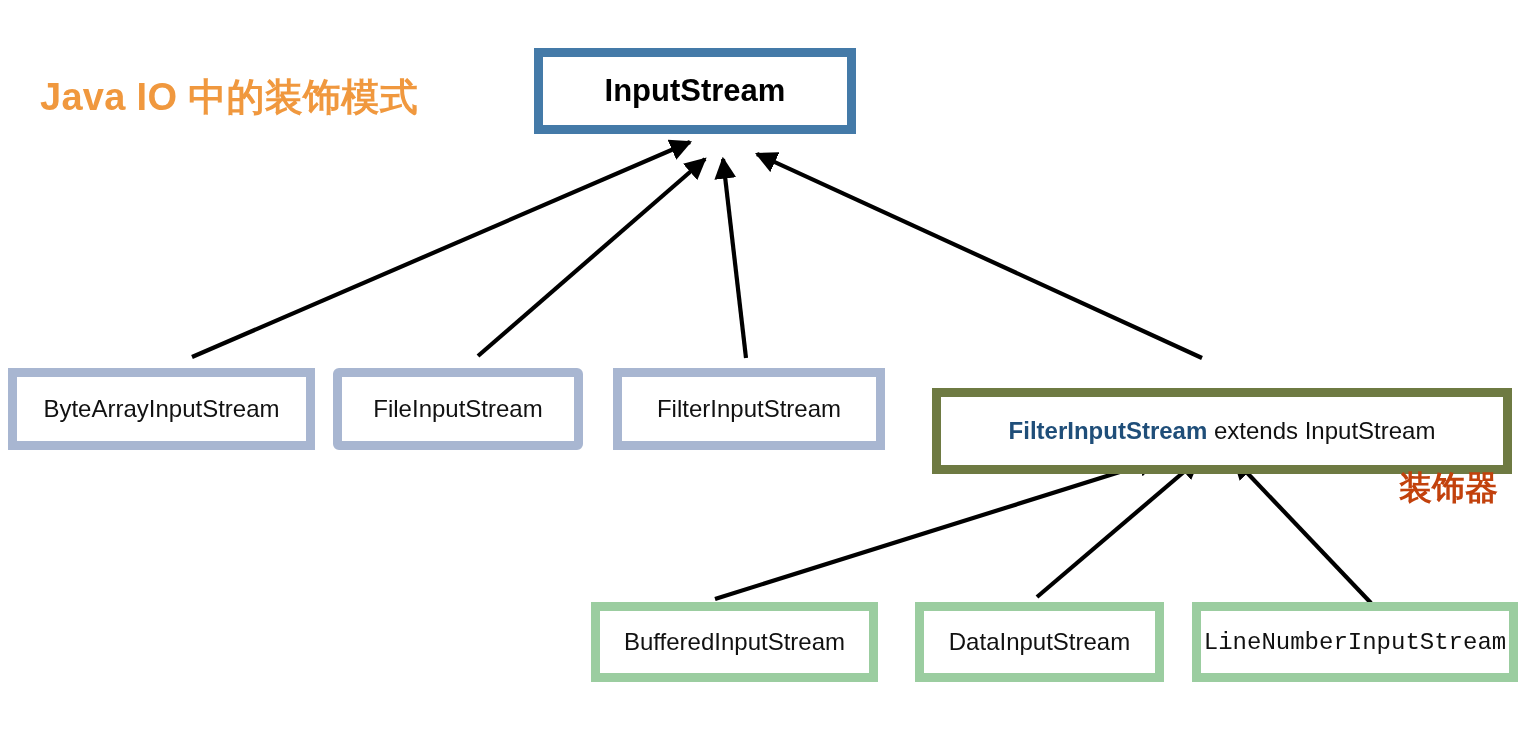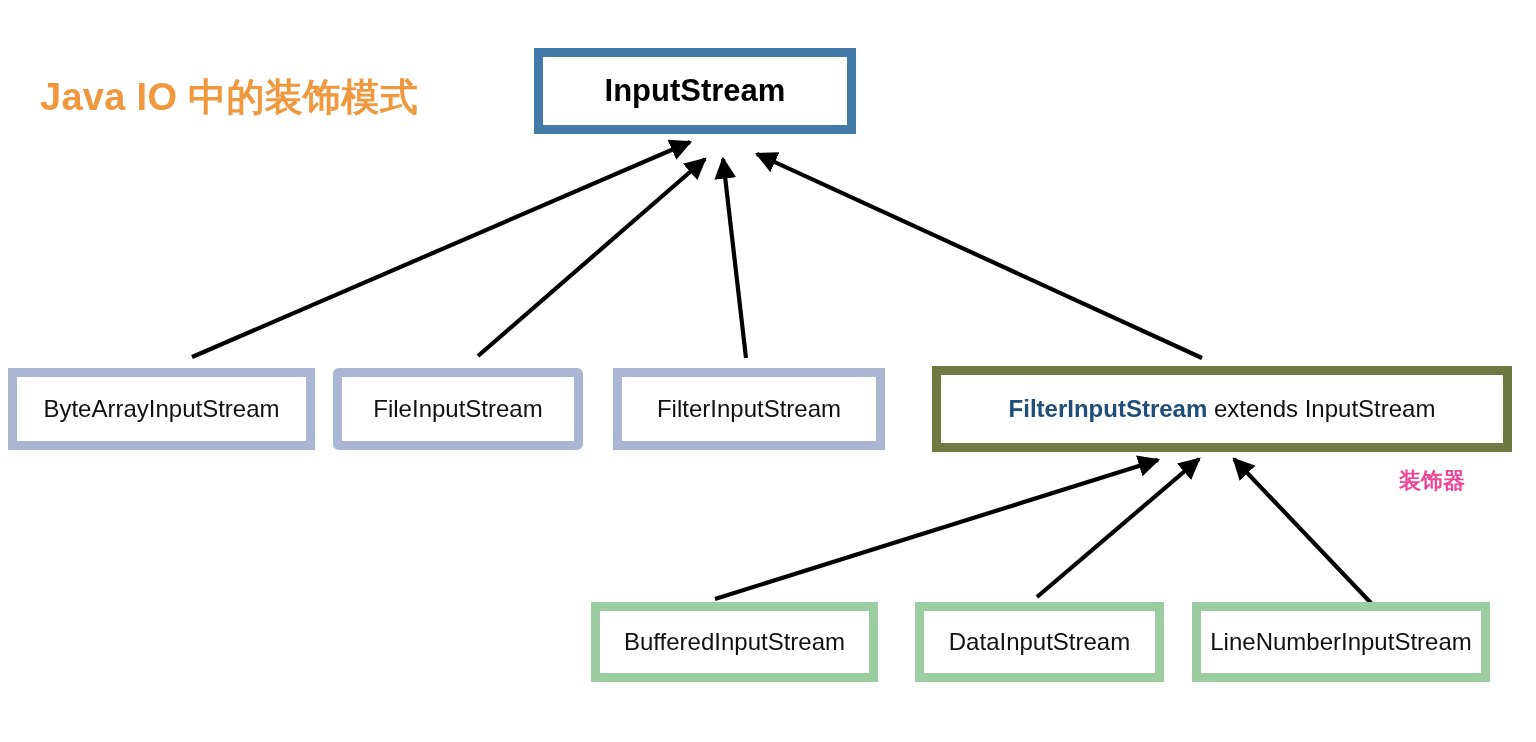--- a/index.html
+++ b/index.html
@@ -67,50 +67,50 @@
     color: #111111;
     height: 82px;
   }
   .node-bytearray { left: 8px;   top: 368px; width: 307px; }
   .node-file      { left: 333px; top: 368px; width: 250px; border-radius: 6px; }
   .node-piped     { left: 613px; top: 368px; width: 272px; }
 
   
   .node-filter {
     left: 932px;
-    top: 366px;
+    top: 388px;
     width: 580px;
     height: 86px;
     border: 9px solid #6e7a42;
     font-size: 24px;
     color: #111111;
   }
   .node-filter .hl {
     color: #1f4e79;
     font-weight: bold;
   }
 
   
   .node-dec {
     border: 9px solid #9bcda0;
     font-size: 24px;
     color: #111111;
     height: 80px;
   }
   .node-buffered   { left: 591px;  top: 602px; width: 287px; }
   .node-data       { left: 915px;  top: 602px; width: 249px; }
-  .node-linenumber { left: 1192px; top: 602px; width: 298px; }
+  .node-linenumber { left: 1192px; top: 602px; width: 326px; font-family: Liberation Mono, monospace; }
 
   .decorator-label {
     position: absolute;
     left: 1399px;
     top: 466px;
-    font-size: 22px;
+    font-size: 33px;
     font-weight: bold;
-    color: #ec4899;
+    color: #c2410c;
     white-space: nowrap;
   }
 </style>
 </head>
 <body>
 
 <div id="canvas">
 
   <div class="title">Java IO 中的装饰模式</div>
 

